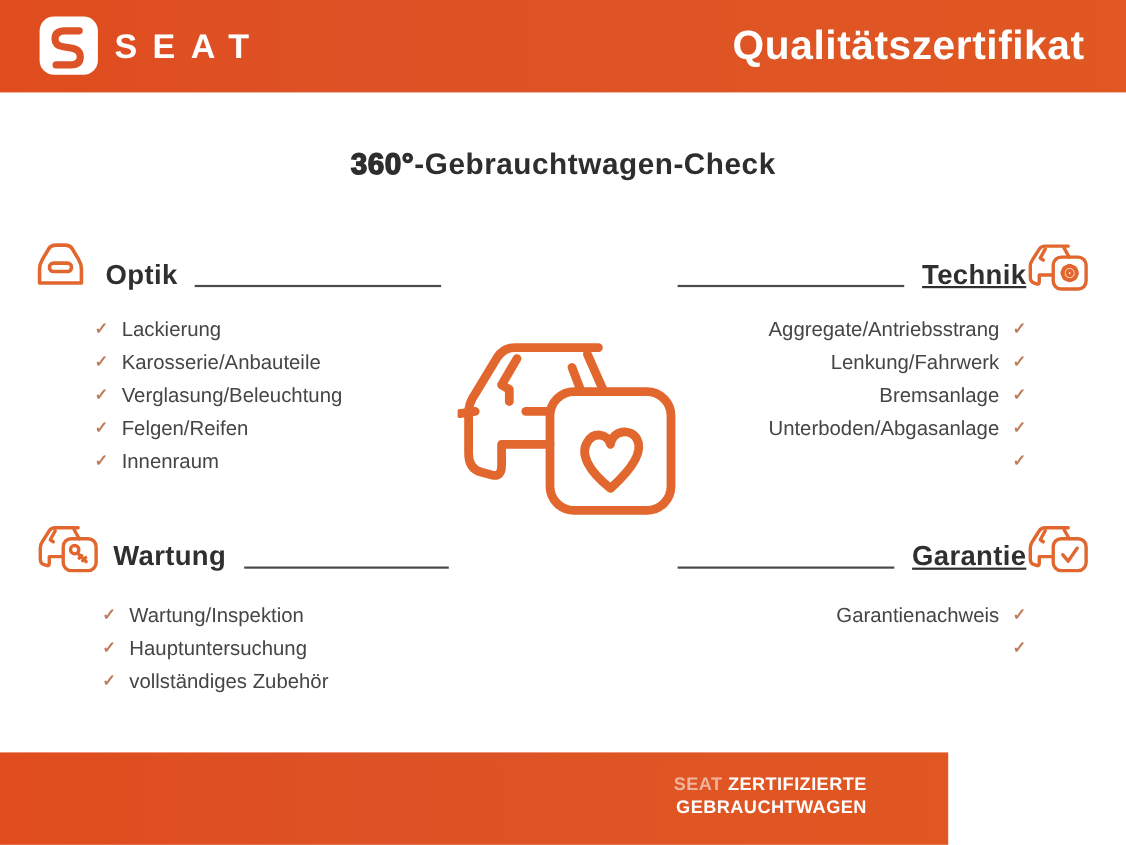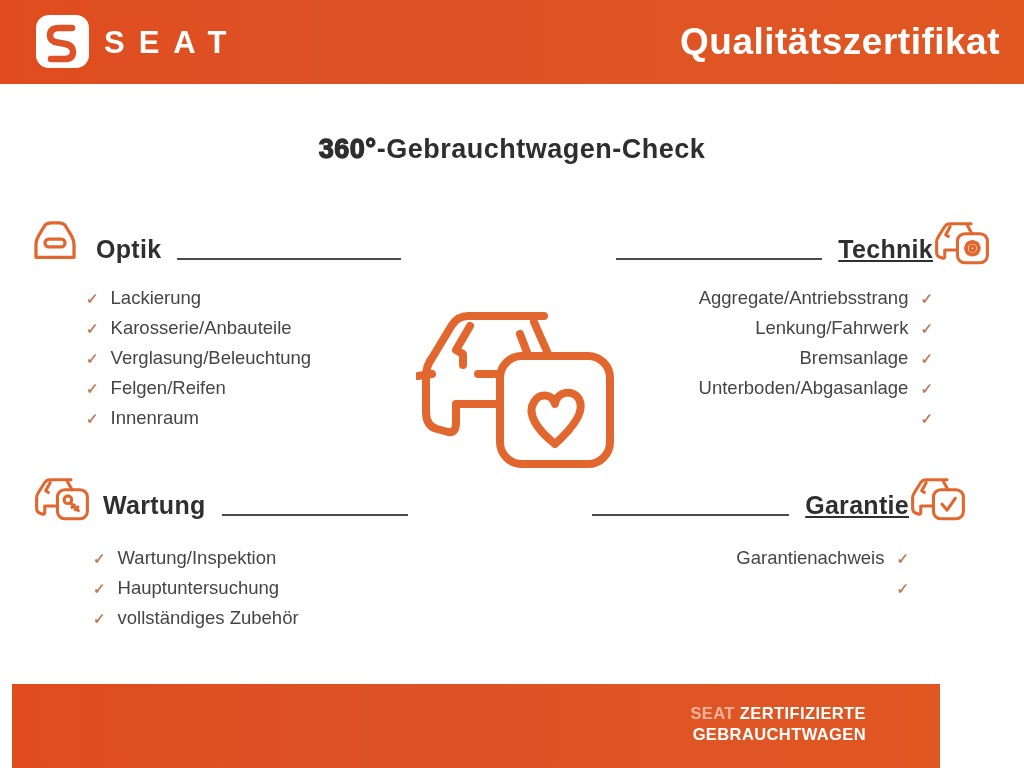--- a/index.html
+++ b/index.html
@@ -15,35 +15,35 @@
   .logo-badge{
     position:absolute;left:36px;top:15px;width:53px;height:53px;
     background:#ffffff;border-radius:13px;
   }
   .logo-badge svg{position:absolute;left:0;top:0;}
   .wordmark{
     position:absolute;left:104px;top:25px;
     font-size:31px;font-weight:bold;color:#ffffff;letter-spacing:14px;
   }
   .header-title{
-    position:absolute;right:24px;top:21px;
+    position:absolute;right:38px;top:21px;
     font-size:37px;font-weight:bold;color:#ffffff;letter-spacing:0.5px;
   }
   
   .page-title{
     position:absolute;top:134px;left:0;width:1024px;text-align:center;
     font-size:27px;color:#2e2e2e;font-weight:bold;letter-spacing:0.5px;
   }
   .page-title .t-strong{-webkit-text-stroke:1.3px #2e2e2e;}
   
   .section{position:absolute;width:375px;}
   .sec-optik   {left:26px; top:216px;}
   .sec-technik {left:616px;top:216px;}
   .sec-wartung {left:33px; top:472px;}
-  .sec-garantie{left:592px;top:472px;}
+  .sec-garantie{left:616px;top:472px;}
   .sec-head{display:flex;align-items:flex-end;}
   .sec-head .icon{flex:0 0 auto;margin-bottom:-5px;}
   .sec-title{
     font-size:25px;font-weight:bold;color:#2f2f2f;letter-spacing:0.3px;
     margin:0 0 1px 0;
   }
   .left  .sec-title{margin-left:12px;}
   .right .sec-title{margin-right:0;text-decoration:underline;}
   .rule{flex:1 1 auto;border-bottom:2px solid #4a4a4a;margin-bottom:5px;}
   .left  .rule{margin-left:16px;}
@@ -57,21 +57,21 @@
   .left  .item{padding-left:60px;}
   .right .item{justify-content:flex-end;padding-right:58px;}
   .check{
     font-size:15px;font-weight:bold;color:#be7c5b;flex:0 0 auto;
     transform:translateY(1px);
   }
   
   .center-art{position:absolute;left:416px;top:294px;width:200px;height:180px;}
   
   .footer{
-    position:absolute;left:12px;bottom:0;width:928px;height:84px;
+    position:absolute;left:0;bottom:0;width:862px;height:84px;
     background:linear-gradient(90deg,#e04c1d 0%,#dd5226 40%,#e05722 100%);
   }
   .footer-text{
     position:absolute;right:74px;top:19px;text-align:right;
     font-size:16.5px;font-weight:bold;color:#ffffff;
     line-height:21px;letter-spacing:0.4px;
   }
   .footer-text .muted{color:rgba(255,255,255,0.55);}
 </style>
 </head>

